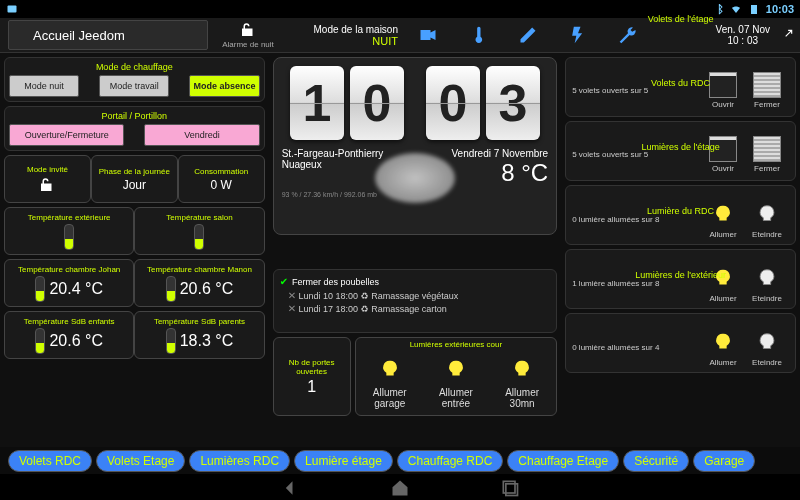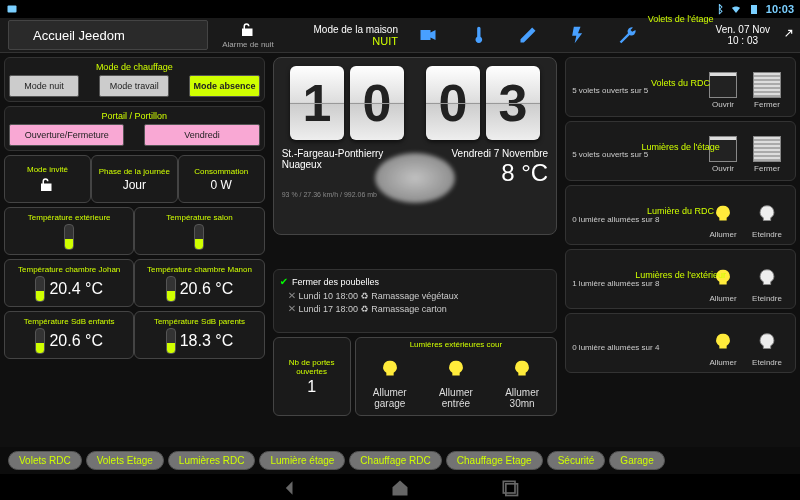--- a/index.html
+++ b/index.html
@@ -55,21 +55,21 @@
 .right-row{background:#1a1a1a;border:1px solid #333;border-radius:6px;padding:4px 6px;display:flex;align-items:center;min-height:50px}
 .right-row-title{color:#d0ff00;font-size:9px;position:absolute;margin-top:-48px}
 .right-row-wrap{position:relative;display:flex;flex-direction:column}
 .right-row-body{display:flex;align-items:center;width:100%;margin-top:10px}
 .status-text{font-size:8px;color:#ccc;flex:1}
 .action-col{display:flex;flex-direction:column;align-items:center;width:44px;font-size:8px;color:#ccc}
 .shutter{width:26px;height:24px;border:1px solid #888;background:#222;margin-bottom:2px}
 .shutter.closed{background:repeating-linear-gradient(#ddd,#ddd 2px,#aaa 2px,#aaa 4px)}
 .shutter.open{border:1px solid #888;background:#222;box-shadow:inset 0 3px 0 #ddd}
 .bottom-nav{height:27px;display:flex;gap:4px;padding:0 8px;align-items:center;background:#0c0c0c}
-.nav-btn{background:#737373;border:1px solid #555;color:#d0ff00;border-radius:12px;padding:3px 10px;font-size:10px;cursor:pointer}
+.nav-btn{background:#3b82f6;border:1px solid #555;color:#d0ff00;border-radius:12px;padding:3px 10px;font-size:12px;cursor:pointer}
 .android-nav{height:27px;background:#000;display:flex;align-items:center;justify-content:center;gap:90px}
 .an-icon{width:20px;height:20px;fill:#666}
 .padlock{width:18px;height:18px;fill:#fff}
 .check{color:#0f0;font-size:10px}
 .cross{color:#888;font-size:10px}
 .tiny{font-size:10px}
 </style>
 </head>
 <body>
 

